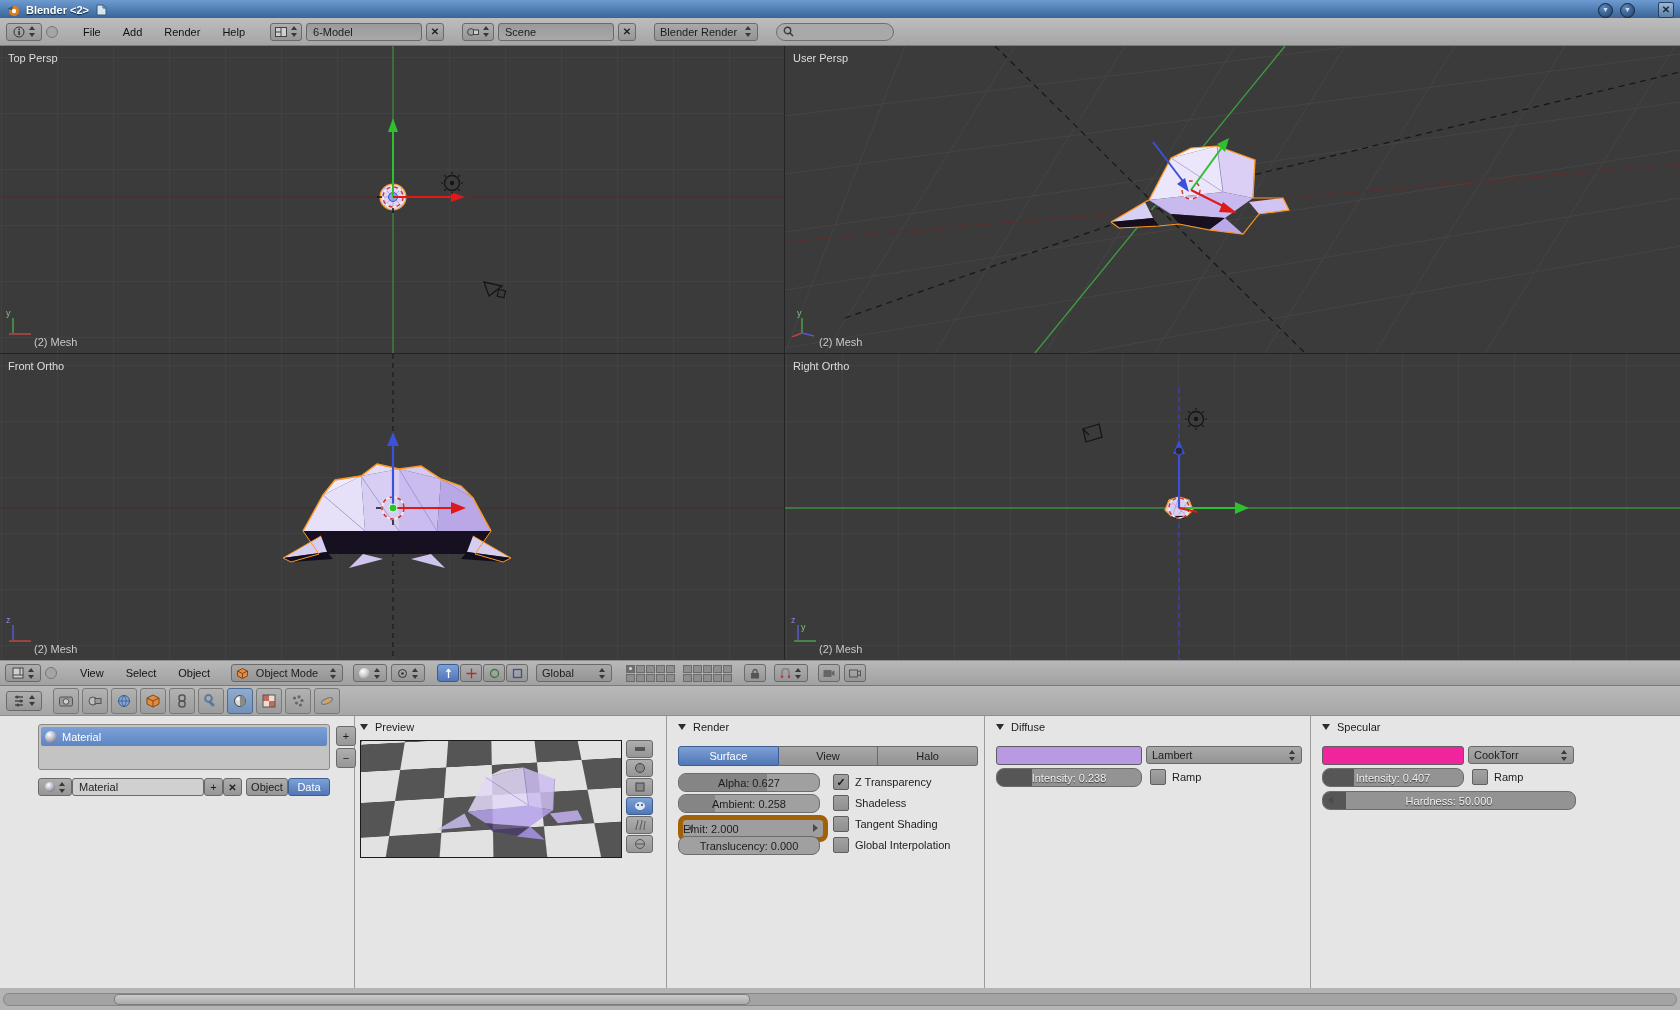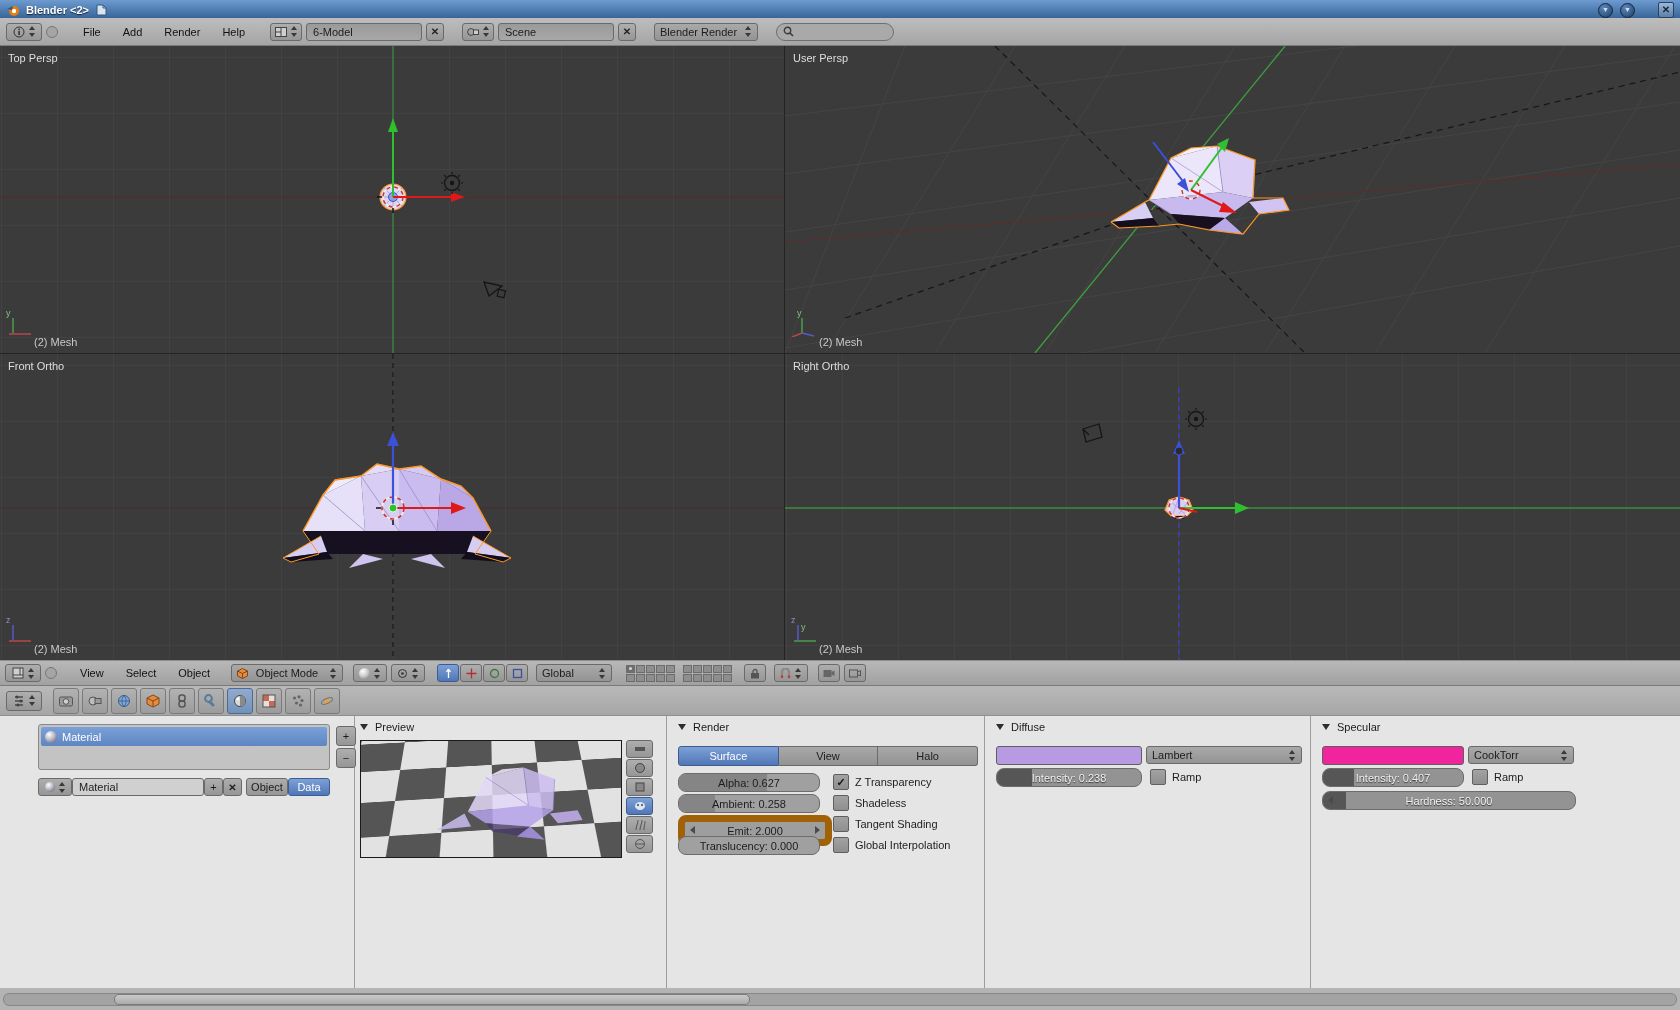--- a/index.html
+++ b/index.html
@@ -60,22 +60,22 @@
   .vsep{position:absolute;top:0;bottom:0;width:1px;background:#9c9c9c}
   .phead{position:absolute;display:flex;align-items:center;gap:7px;color:#1a1a1a}
   .tri{width:0;height:0;border-left:4px solid transparent;border-right:4px solid transparent;border-top:6px solid #2d2d2d}
   .slider{position:absolute;height:17px;border:1px solid #6c6c6c;border-radius:8px;background:#a0a0a0;overflow:hidden;
           display:flex;align-items:center;justify-content:center}
   .slider .fill{position:absolute;left:0;top:0;bottom:0;background:#858585}
   .slider.dark{background:#939393}
   .slider.dark .fill{background:#565656}
   .slider .lbl{position:relative;z-index:1}
   .slider.dark .lbl{color:#f2f2f2;text-shadow:0 1px 1px #333}
-  .numfield{position:absolute;height:17px;border:7px solid #a16207;border-radius:8px;background:#9e9e9e;
-          display:flex;align-items:center;justify-content:center}
+  .numfield{position:absolute;height:17px;border:5px solid #a16207;border-radius:8px;background:#9e9e9e;
+          display:flex;align-items:center;}
   .arrow-l,.arrow-r{position:absolute;top:4px;width:0;height:0;border-top:4.5px solid transparent;border-bottom:4.5px solid transparent}
   .arrow-l{left:5px;border-right:5px solid #4a4a4a}
   .arrow-r{right:5px;border-left:5px solid #4a4a4a}
   .cbrow{position:absolute;display:flex;align-items:center;gap:6px}
   .cb{width:14px;height:14px;border:1px solid #5f5f5f;border-radius:2px;background:linear-gradient(#a2a2a2,#8f8f8f);
       display:inline-flex;align-items:center;justify-content:center;font-size:11px;font-weight:bold;color:#1a1a1a}
   .seg{position:absolute;display:flex}
   .seg .opt{flex:1;height:18px;border:1px solid #6a6a6a;border-left:none;background:linear-gradient(#a8a8a8,#939393);
       display:flex;align-items:center;justify-content:center}
   .seg .opt:first-child{border-left:1px solid #6a6a6a;border-radius:3px 0 0 3px}

